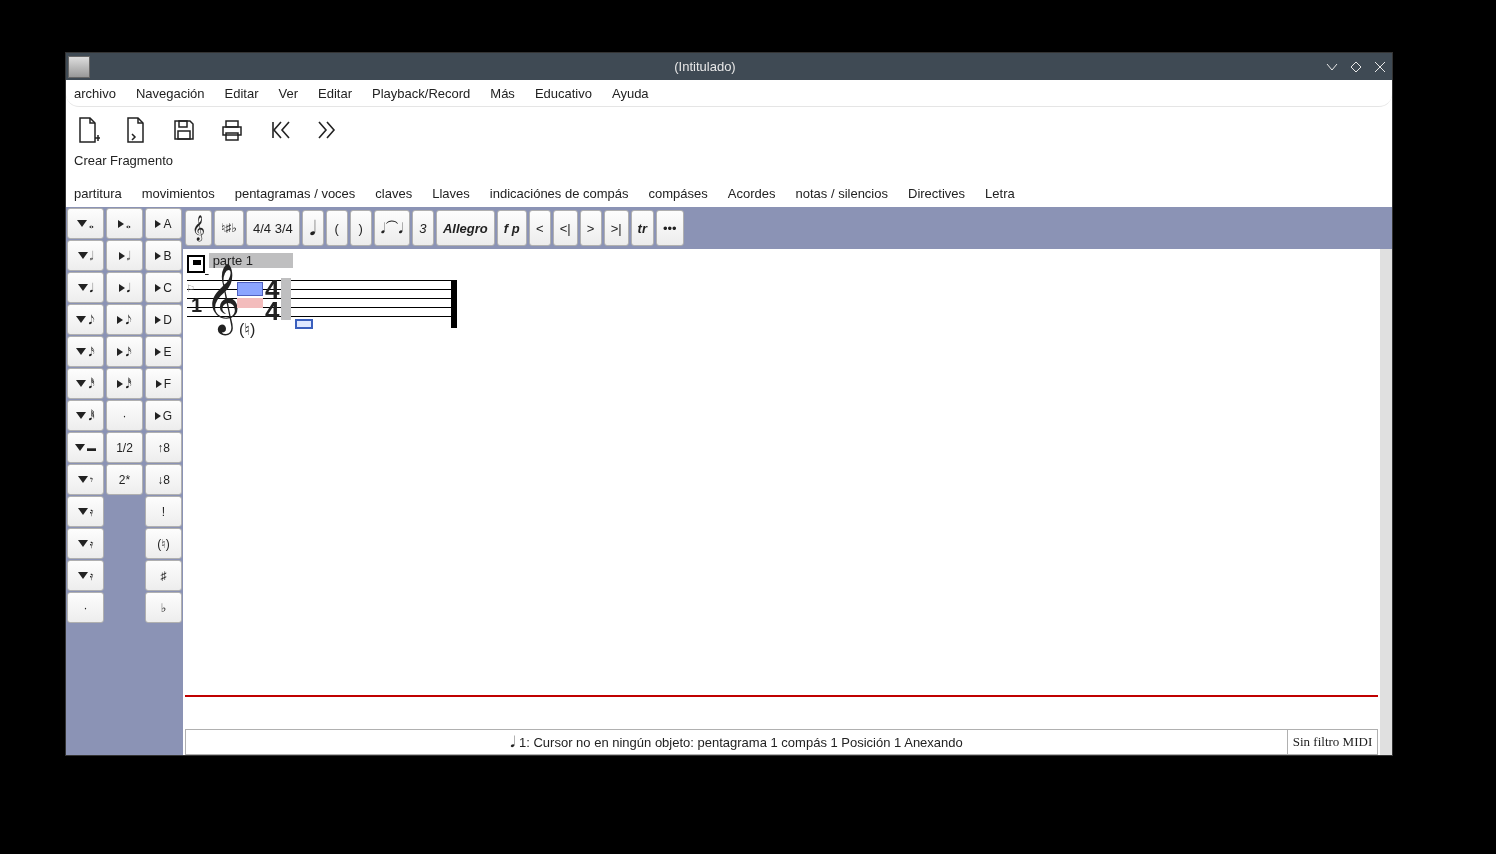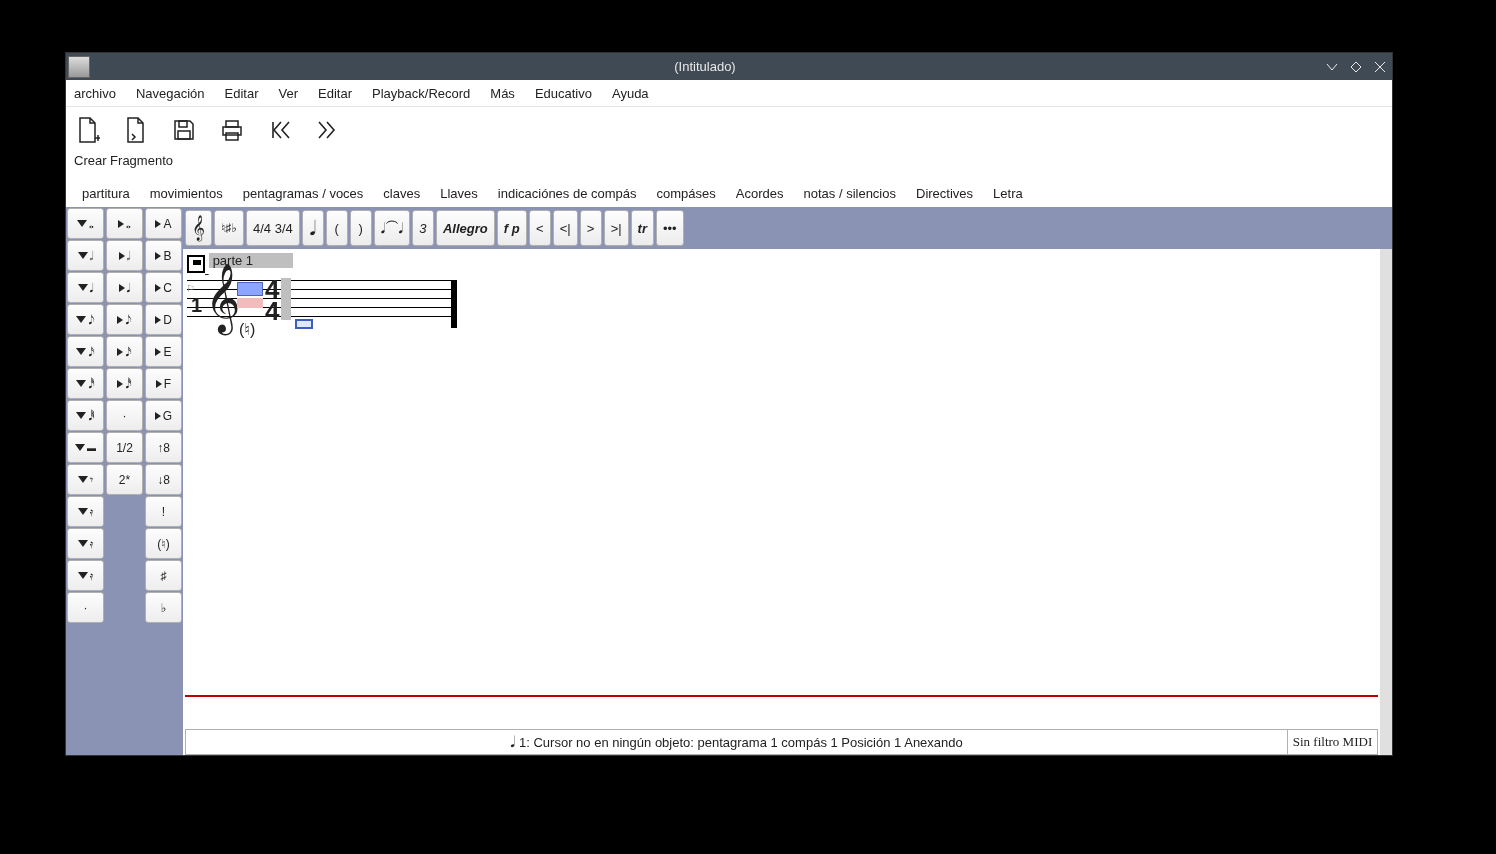--- a/index.html
+++ b/index.html
@@ -43,20 +43,21 @@
     cursor: pointer;
   }
   .titlebar svg { stroke: #e8e8e8; fill: none; }
   .menubar {
     height: 27px;
     display: flex;
     align-items: center;
     padding: 0 8px;
     gap: 20px;
     border-bottom: 1px solid rgba(0,0,0,0.1);
+    border-radius: 13px;
   }
   .menubar span { cursor: pointer; }
   .toolbar {
     height: 46px;
     display: flex;
     align-items: center;
     padding: 0 8px;
     gap: 20px;
   }
   .toolbar svg { display: block; }
@@ -64,21 +65,21 @@
   .createrow {
     height: 27px;
     display: flex;
     align-items: flex-start;
     padding: 0 8px;
   }
   .tabbar {
     height: 27px;
     display: flex;
     align-items: center;
-    padding: 0 16px;
+    padding: 0 8px;
     gap: 20px;
   }
   .content {
     flex: 1;
     display: flex;
     overflow: hidden;
     background: #8b93b5;
   }
   .leftcols {
     display: flex;

